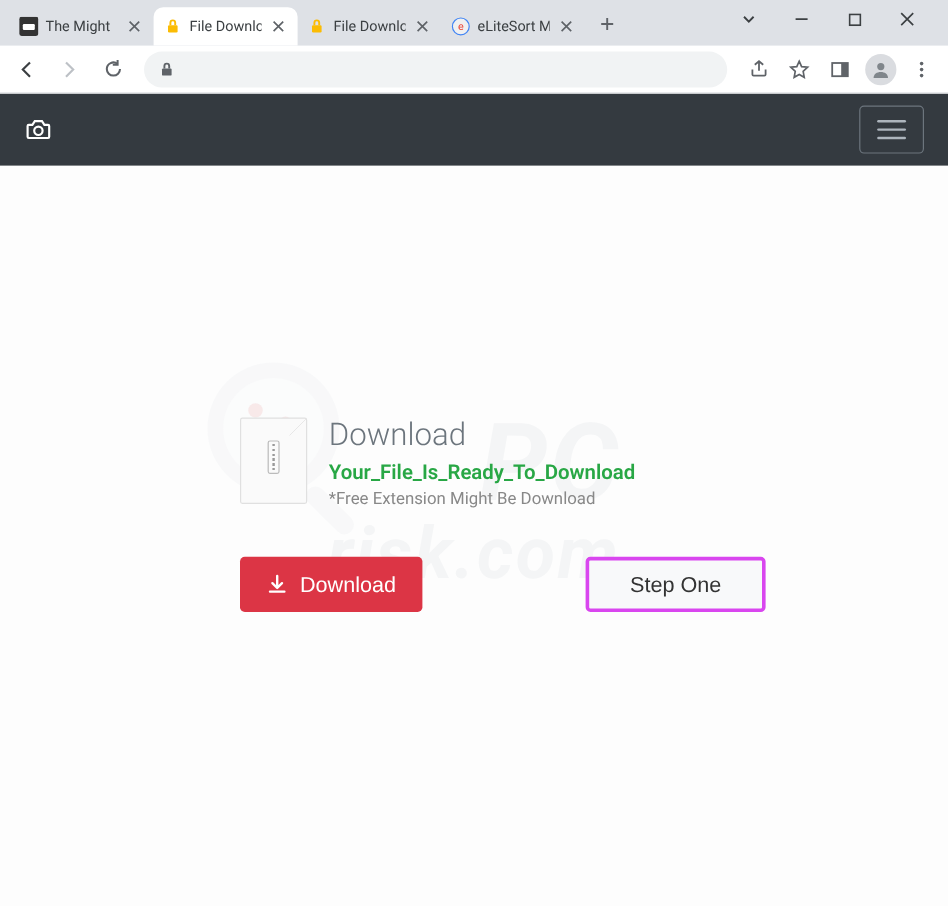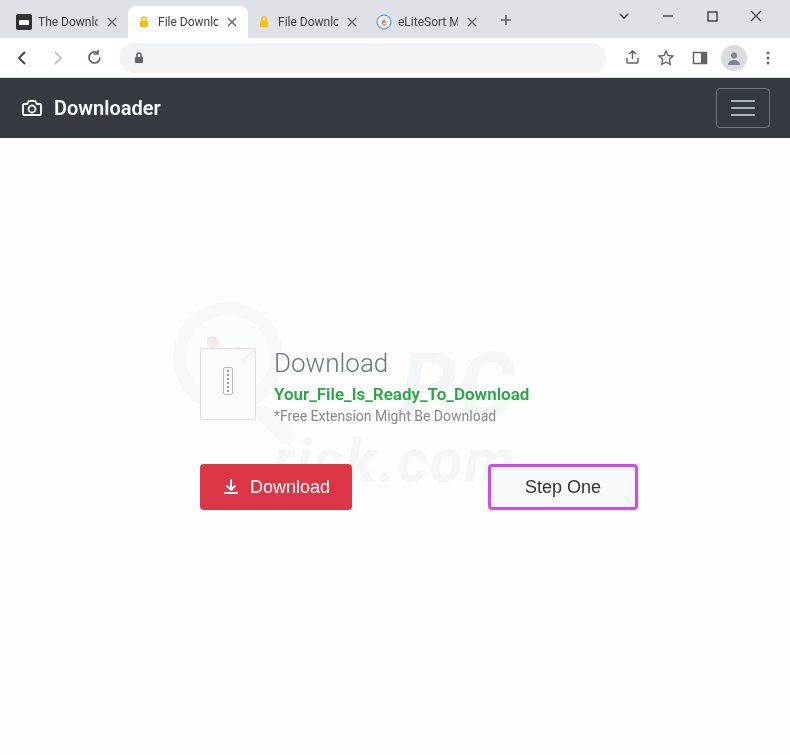--- a/index.html
+++ b/index.html
@@ -61,21 +61,21 @@
 <div class="browser-chrome">
   <div class="titlebar">
     <div class="tabs">
       <div class="tab">
         <span class="tab-favicon">
           <svg width="16" height="16" viewBox="0 0 16 16">
               <rect width="16" height="16" rx="2" fill="#333"></rect>
               <rect x="3" y="6" width="10" height="5" rx="1" fill="#fff"></rect>
             </svg>
         </span>
-        <span class="tab-title">The Downlo</span>
+        <span class="tab-title">The Might</span>
         <span class="tab-close">
           <svg width="10" height="10" viewBox="0 0 10 10">
               <path d="M1 1l8 8M9 1l-8 8" stroke="#5f6368" stroke-width="1.4"></path>
             </svg>
         </span>
       </div>
       <div class="tab active">
         <span class="tab-favicon">
           <svg width="14" height="14" viewBox="0 0 14 14">
               <rect x="3" y="6" width="8" height="6" rx="1" fill="#fbbc04"></rect>
@@ -210,21 +210,20 @@
 
 <div class="page">
   <div class="app-header">
     <div class="brand">
       <span>
         <svg width="24" height="24" viewBox="0 0 24 24">
             <path d="M4 8h3l2-3h6l2 3h3a1 1 0 011 1v9a1 1 0 01-1 1H4a1 1 0 01-1-1V9a1 1 0 011-1z" stroke="#fff" stroke-width="1.8" fill="none"></path>
             <circle cx="12" cy="13" r="3.5" stroke="#fff" stroke-width="1.8" fill="none"></circle>
           </svg>
       </span>
-      <span>Downloader</span>
     </div>
     <div class="hamburger">
       <div class="hamburger-lines">
           <span></span>
           <span></span>
           <span></span>
         </div>
     </div>
   </div>
 

